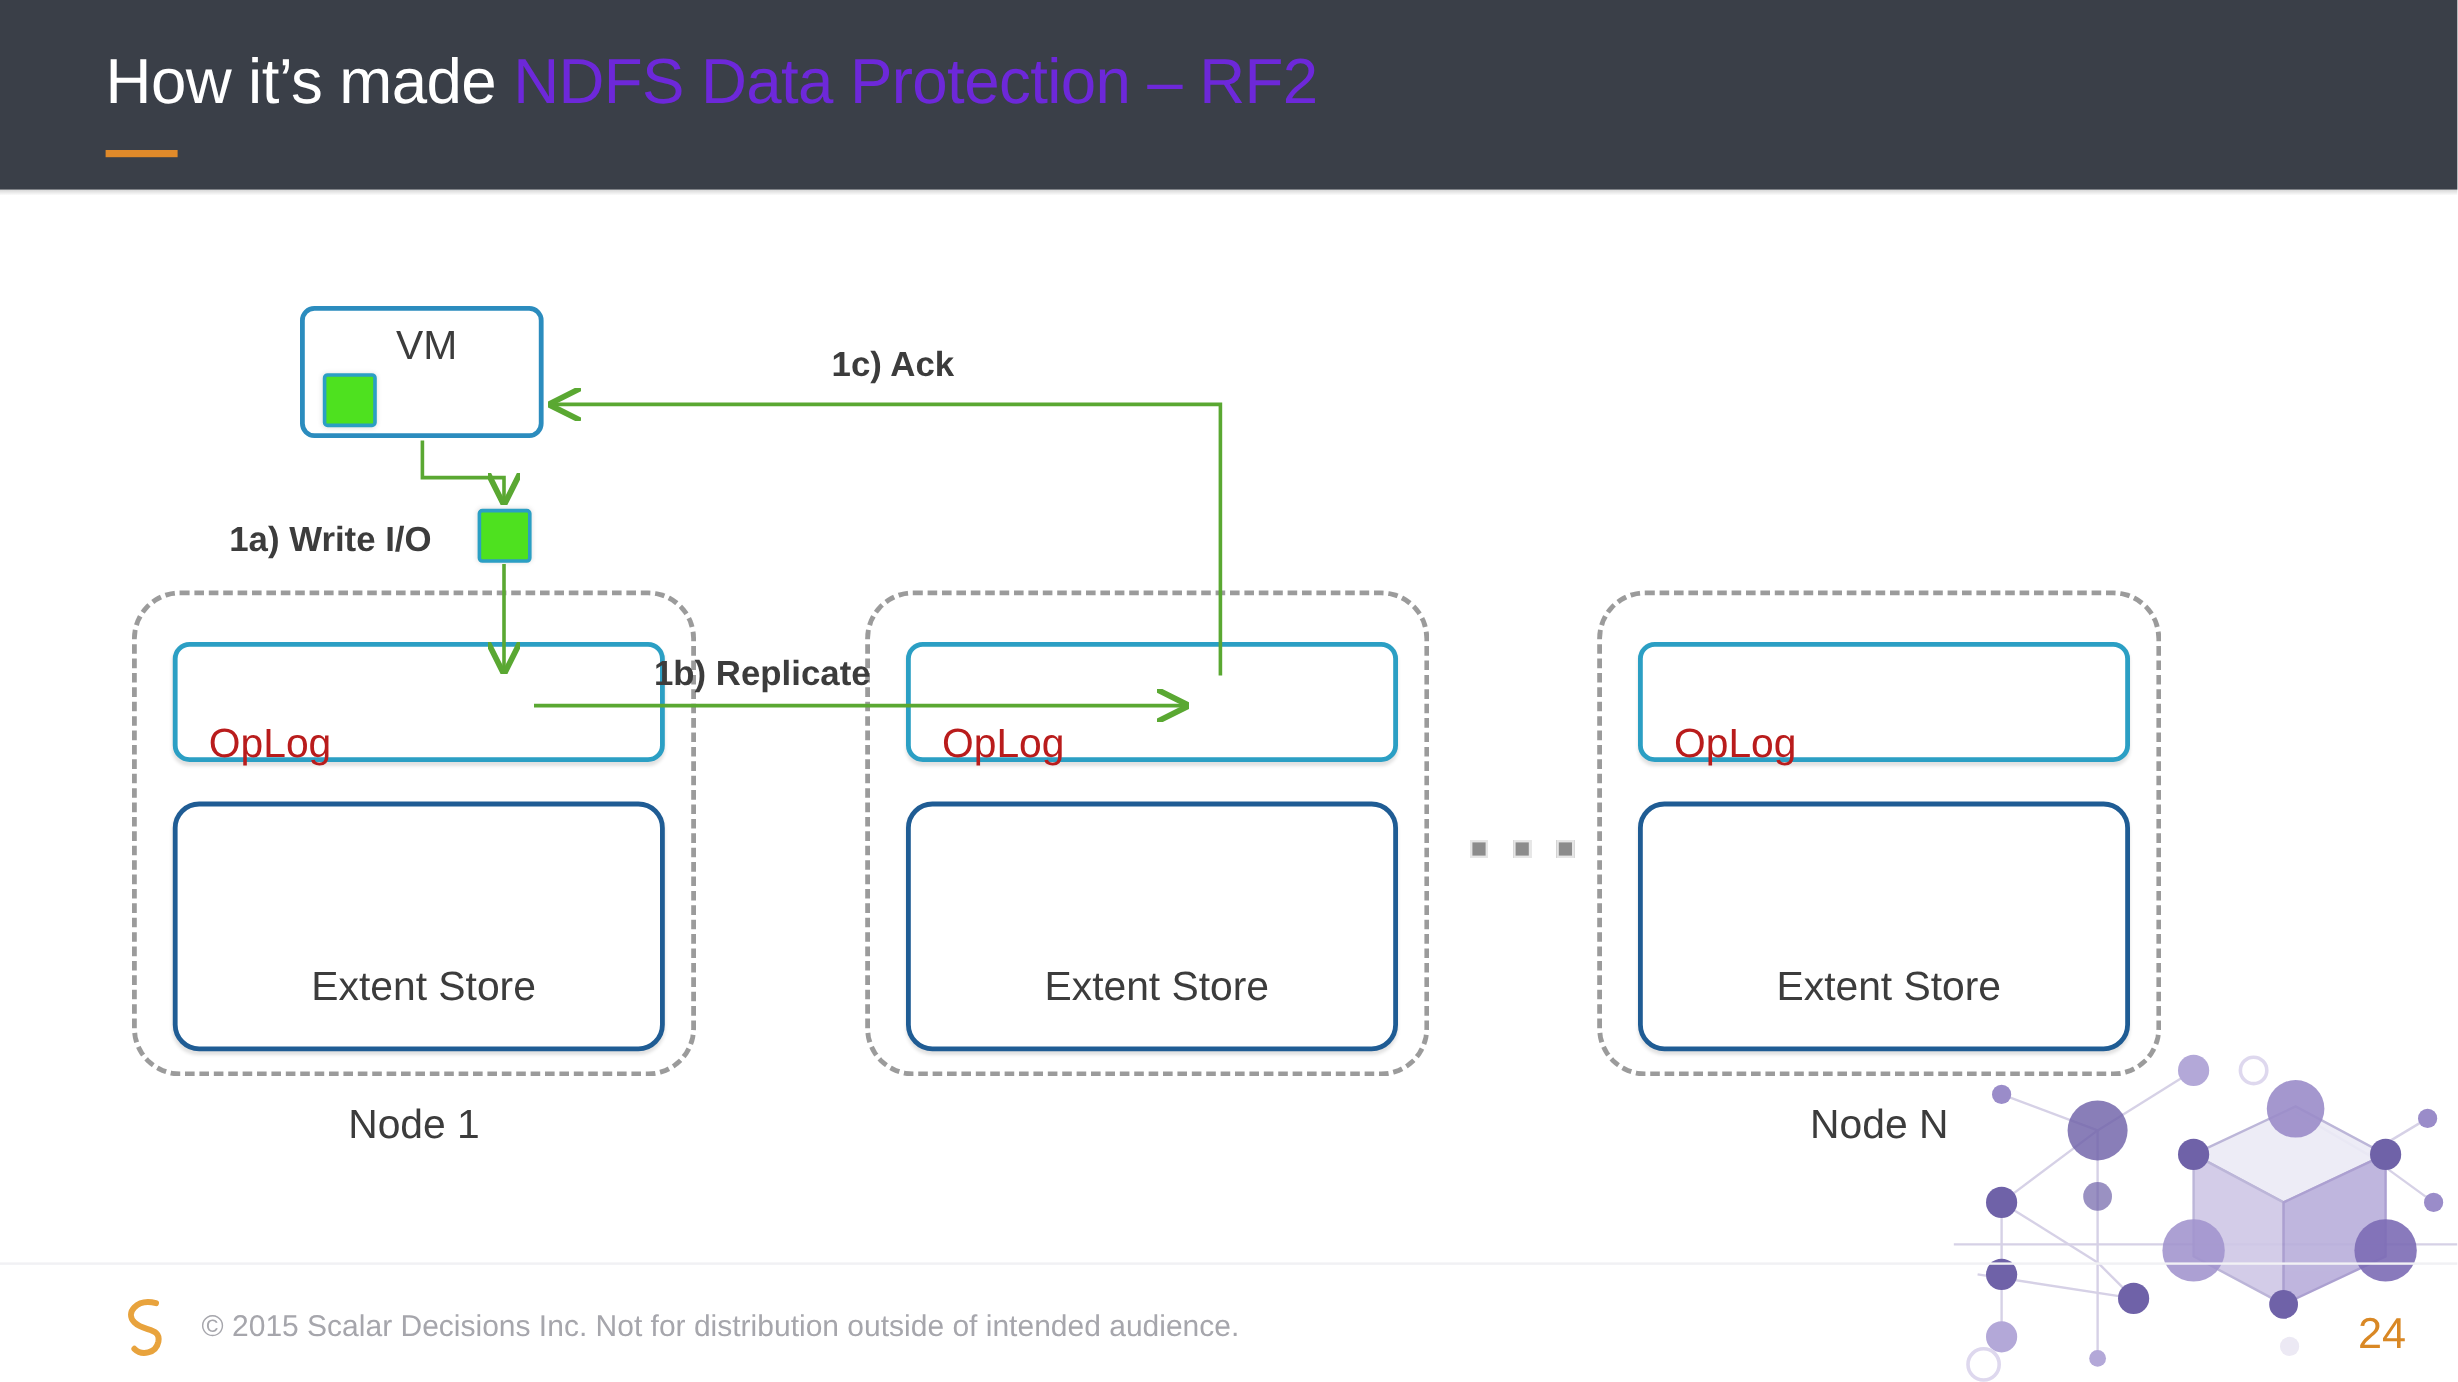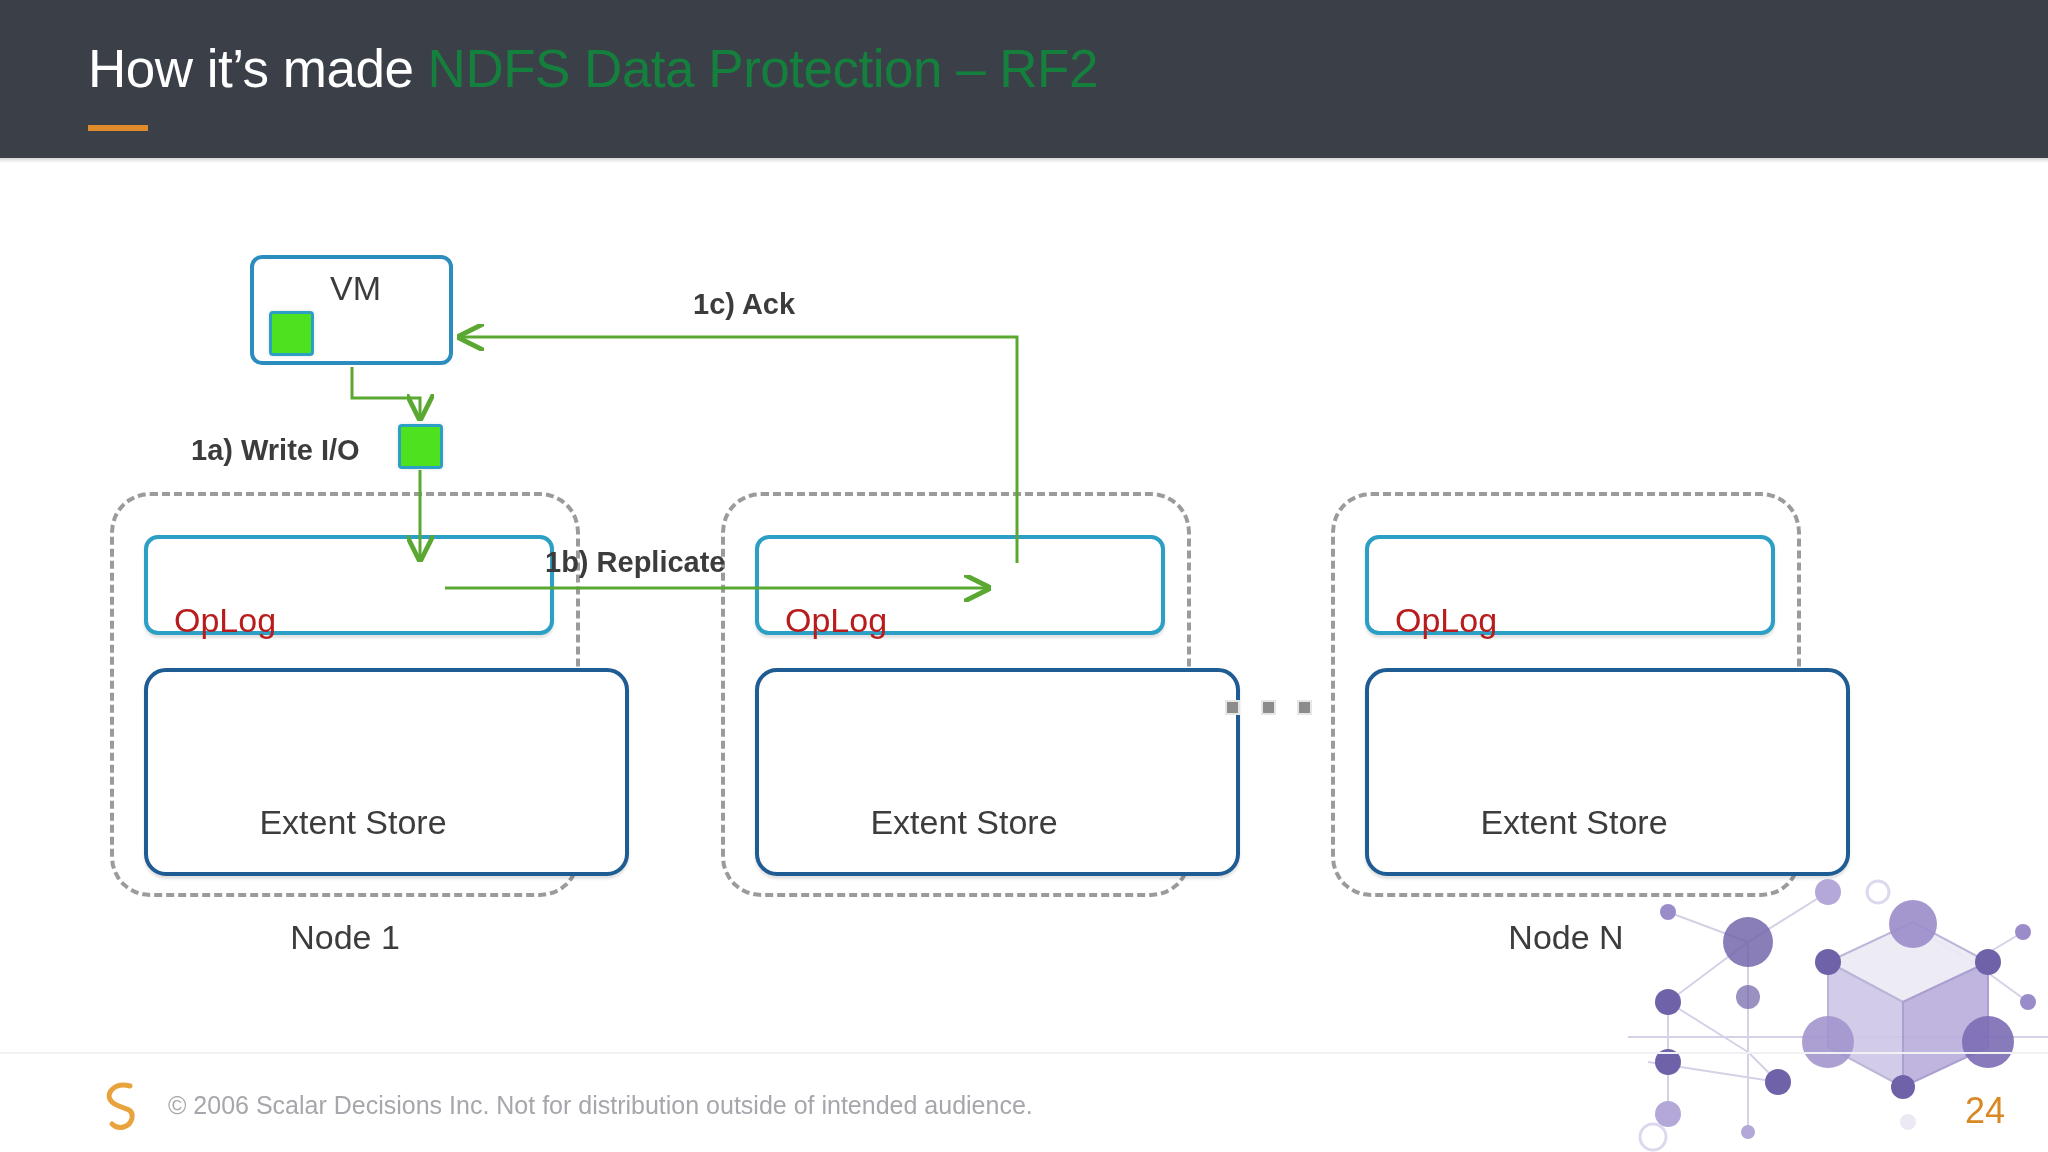--- a/index.html
+++ b/index.html
@@ -26,21 +26,21 @@
     position:absolute; left:0; top:158px;
     width:2048px; height:5px;
     background:linear-gradient(to bottom, rgba(0,0,0,0.16), rgba(0,0,0,0));
   }
   #title {
     position:absolute; left:88px; top:38px;
     font-size:53px; font-weight:400; letter-spacing:-0.5px;
     white-space:nowrap;
     color:#ffffff;
   }
-  #title .accent { color:#15803d;text-align:right; }
+  #title .accent { color:#6d28d9;text-align:right; }
   #title-underline {
     position:absolute; left:88px; top:125px;
     width:60px; height:6px; background:#e08a2a;
   }
 
   
   #note {
     position:absolute; left:1121px; top:212px;
     width:812px;
     font-size:26.5px; line-height:34px;
@@ -101,21 +101,21 @@
     border-radius:14px;
     background:#ffffff;
     box-shadow:0 3px 3px rgba(0,0,0,0.12);
   }
   .oplog-label {
     position:absolute; left:26px; top:26px;
     font-size:34px; color:#b91c1c;margin-top:36px;
   }
   .extent {
     position:absolute; left:30px; top:172px;
-    width:485px; height:208px;
+    width:410px; height:208px;
     border:4px solid #1f5c94;
     border-radius:22px;
     background:#ffffff;
     box-shadow:0 3px 3px rgba(0,0,0,0.12);
   }
   .extent-label {
     position:absolute; left:0; bottom:30px; width:410px;
     text-align:center; font-size:34px; color:#3c3c3c;
   }
   .node-name {
@@ -288,16 +288,16 @@
       <circle cx="250" cy="40" r="11" fill="none" stroke="#ded8ee" stroke-width="3"></circle>
       <circle cx="25" cy="285" r="13" fill="none" stroke="#ded8ee" stroke-width="3"></circle>
       <circle cx="280" cy="270" r="8" fill="#ece9f4"></circle>
     </g>
   </svg>
 
   <div id="footer-rule"></div>
   <svg id="footer-logo" viewBox="0 0 46 52">
     <path d="M30,6 C14,2 4,14 12,22 C20,30 34,26 32,38 C30,48 18,50 12,44" fill="none" stroke="#e8a33d" stroke-width="5" stroke-linecap="round"></path>
   </svg>
-  <div id="footer-text">© 2006 Scalar Decisions Inc. Not for distribution outside of intended audience.</div>
+  <div id="footer-text">© 2015 Scalar Decisions Inc. Not for distribution outside of intended audience.</div>
   <div id="page-num">24</div>
 
 </div>
 
 </body></html>

